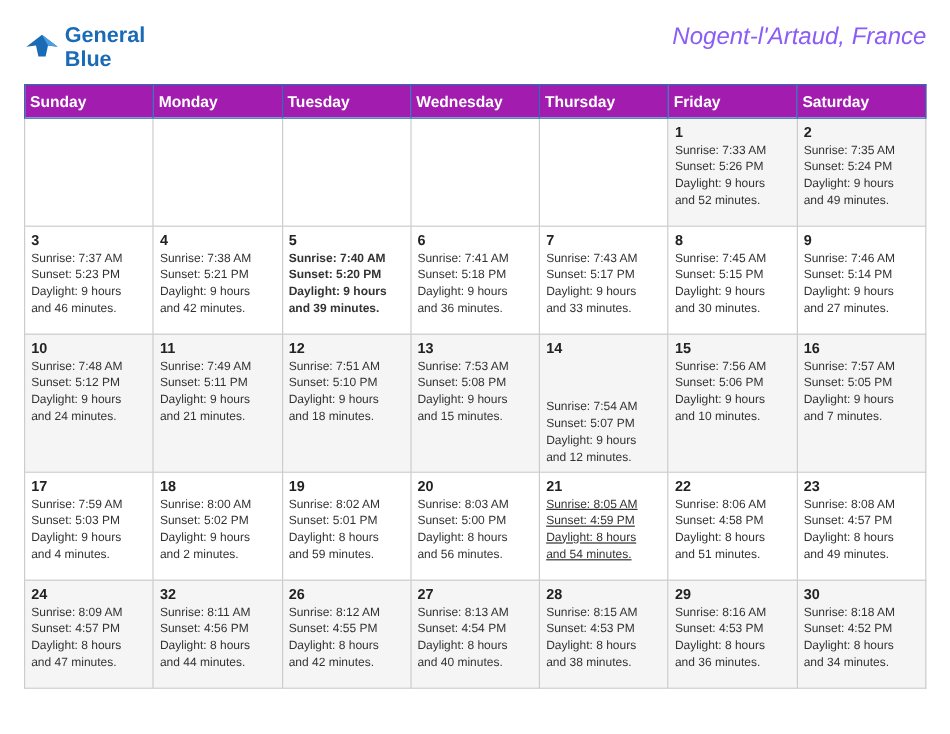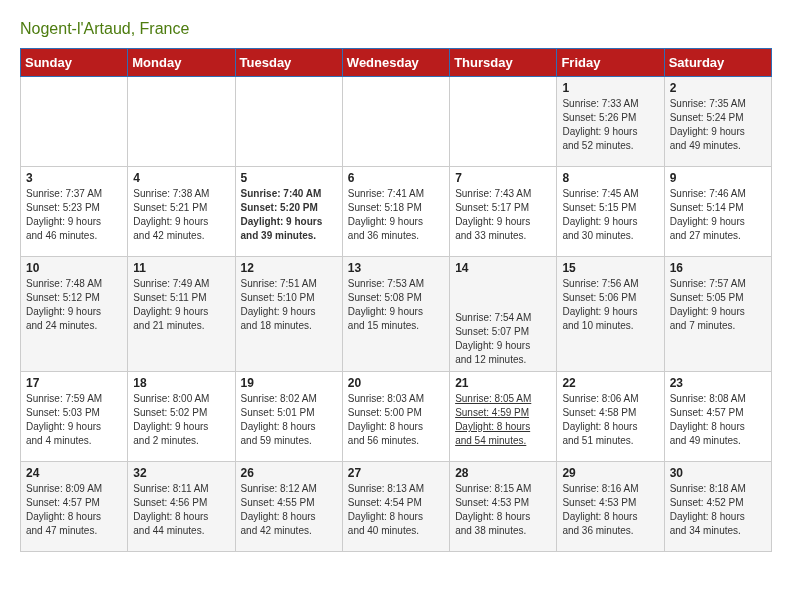--- a/index.html
+++ b/index.html
@@ -33,30 +33,31 @@
     }
     .title-block {
       text-align: right;
     }
     .month-title {
       font-size: 32px;
       font-weight: bold;
       color: #333;
     }
     .subtitle {
-      font-size: 16px;
-      color: #4d7c0f;
+      font-size: 20px;
+      color: #8b5cf6;
+      font-style: italic;
     }
     table {
       width: 100%;
       border-collapse: collapse;
       table-layout: fixed;
     }
     thead tr th {
-      background-color: #b91c1c;
+      background-color: #a21caf;
       color: #fff;
       font-size: 13px;
       padding: 6px 4px;
       text-align: left;
       font-weight: bold;
       border: 1px solid #2f6db5;
     }
     tbody tr td {
       border: 1px solid #ccc;
       vertical-align: top;
@@ -81,20 +82,30 @@
       color: #333;
     }
     .empty-cell {
       background: #fff !important;
     }
   </style>
 </head>
 <body>
 
 <div class="header">
+  <div class="logo">
+    <svg class="logo-bird" viewBox="0 0 30 30">
+      <polygon points="15,4 28,14 20,13 18,22 12,22 10,13 2,14" fill="#1a6bb5"></polygon>
+      <polygon points="15,4 28,14 20,13" fill="#4a9de0"></polygon>
+    </svg>
+    <div class="logo-text">
+      <span>General</span><br>
+      <span style="color:#1a6bb5;">Blue</span>
+    </div>
+  </div>
   <div class="title-block">
     <div class="subtitle">Nogent-l'Artaud, France</div>
   </div>
 </div>
 
 <table>
   <thead>
     <tr id="thead-row">
     <th>Sunday</th>
         <th>Monday</th>

